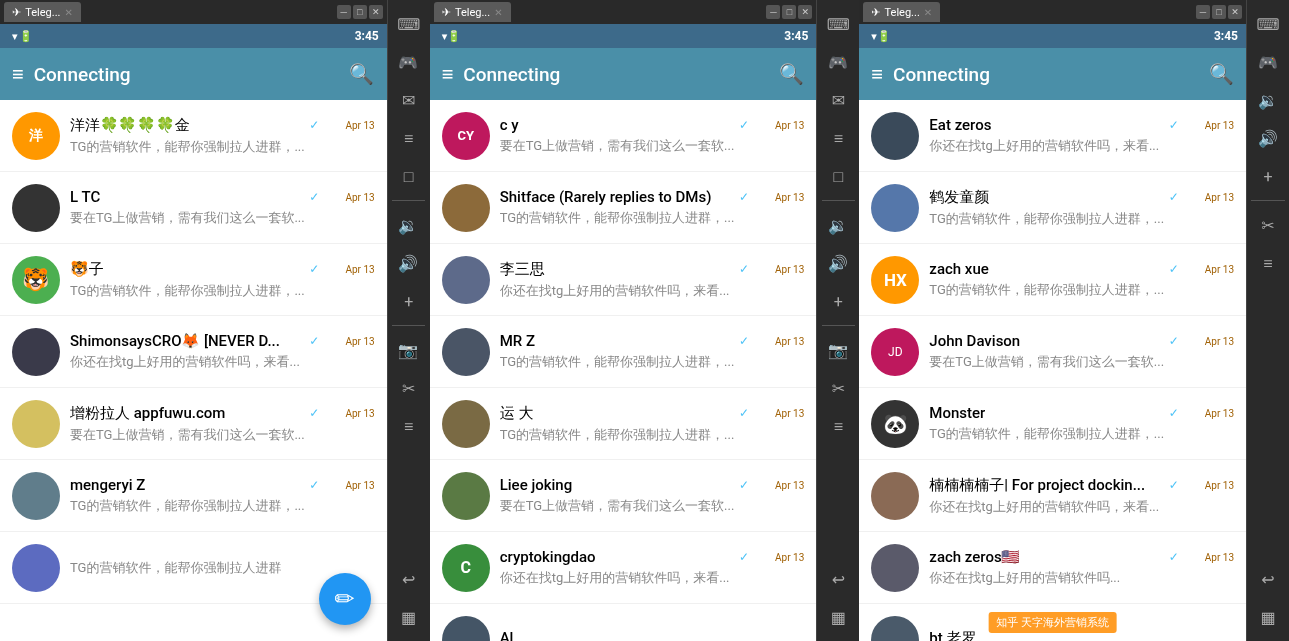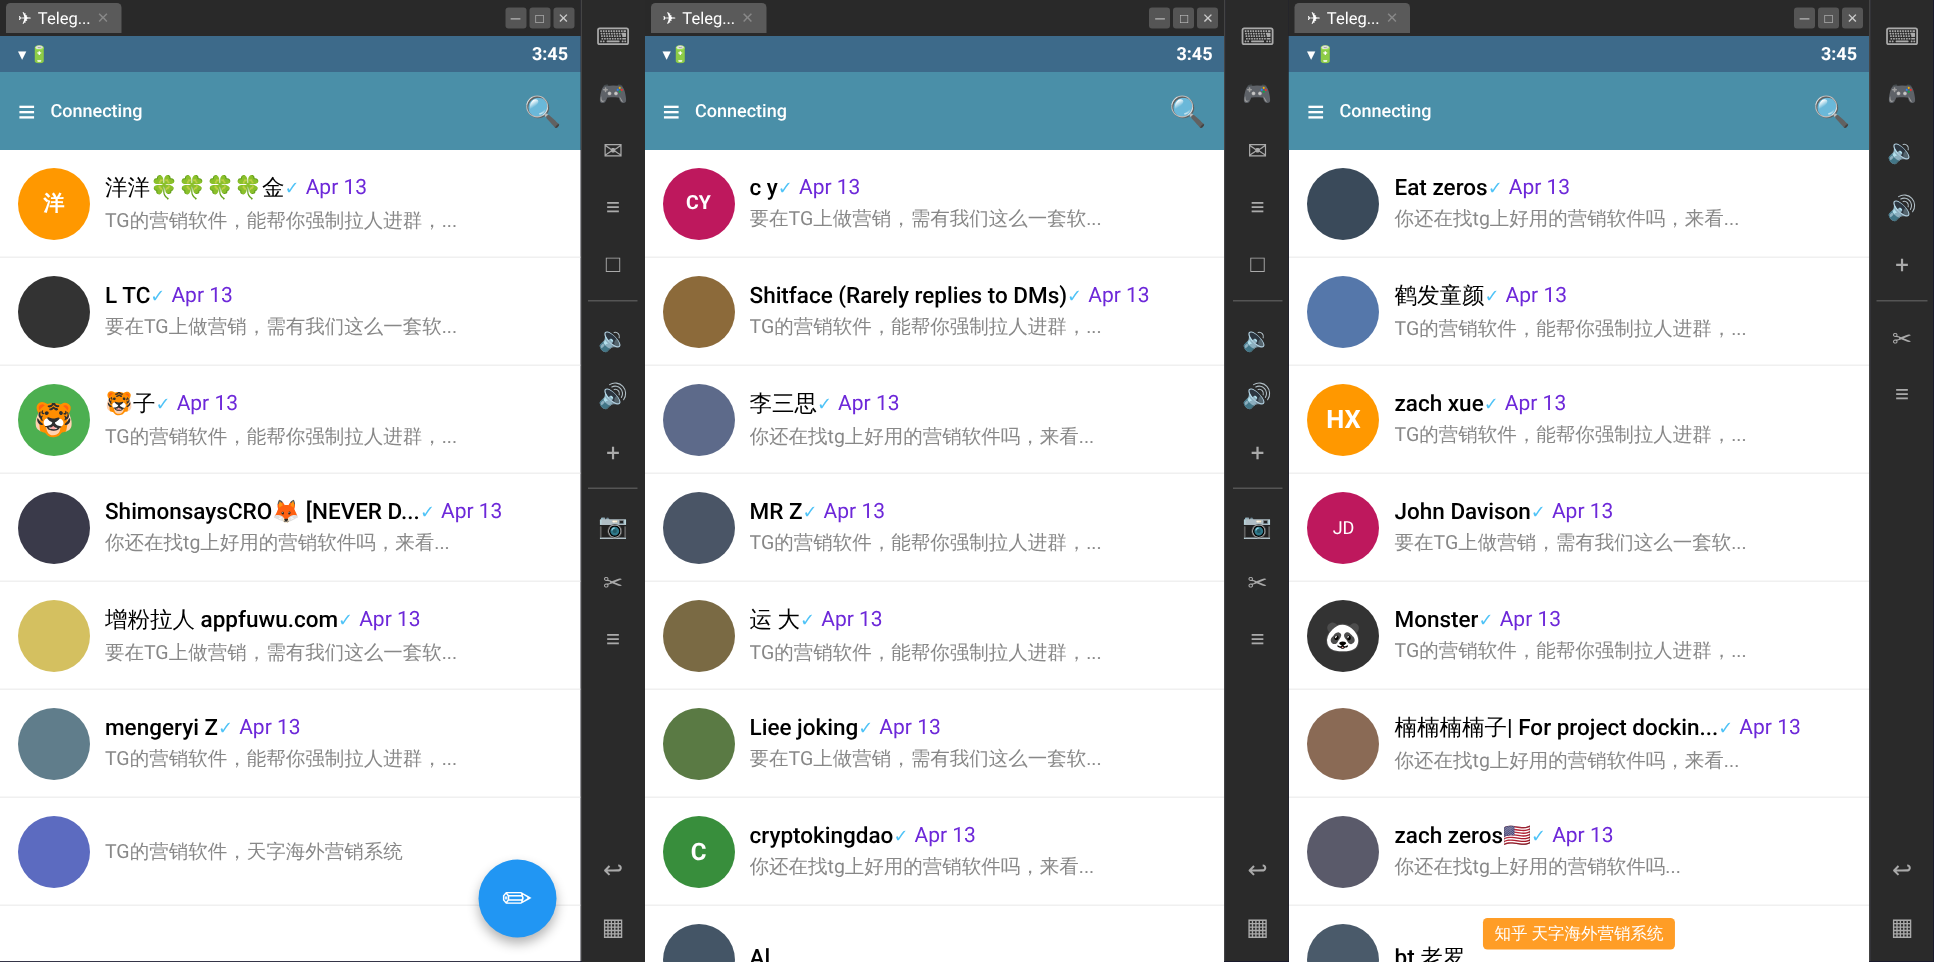--- a/index.html
+++ b/index.html
@@ -40,21 +40,21 @@
       gap: 10px;
       flex-shrink: 0;
     }
     .tg-header-icon {
       color: #fff;
       font-size: 20px;
       cursor: pointer;
     }
     .tg-header-title {
       color: #fff;
-      font-size: 12px;
+      font-size: 19px;
       font-weight: 500;
       flex: 1;
     }
     .tg-header-search {
       color: #fff;
       font-size: 20px;
       cursor: pointer;
     }
 
     
@@ -83,21 +83,21 @@
       font-weight: bold;
       color: #fff;
       overflow: hidden;
     }
     .chat-content {
       flex: 1;
       min-width: 0;
     }
     .chat-name-row {
       display: flex;
-      justify-content: flex-start;
+      justify-content: space-between;
       align-items: center;
       margin-bottom: 3px;
     }
     .chat-name {
       font-size: 15px;
       font-weight: 500;
       color: #000;
       white-space: nowrap;
       overflow: hidden;
       text-overflow: ellipsis;
@@ -107,22 +107,23 @@
       display: flex;
       align-items: center;
       gap: 4px;
       flex-shrink: 0;
     }
     .check-icon {
       color: #4fc3f7;
       font-size: 12px;
     }
     .chat-date {
-      font-size: 14px;
-      color: #6d28d9;
+      font-size: 10px;
+      color: #a16207;
+      margin-left: 22px;
     }
     .chat-preview {
       font-size: 13px;
       color: #888;
       white-space: nowrap;
       overflow: hidden;
       text-overflow: ellipsis;
     }
 
     
@@ -377,21 +378,21 @@
               <span class="chat-date">Apr 13</span>
             </div>
           </div>
           <div class="chat-preview">TG的营销软件，能帮你强制拉人进群，...</div>
         </div>
       </div>
 
       <div class="chat-item">
         <div class="avatar" style="background:#5c6bc0;"></div>
         <div class="chat-content">
-          <div class="chat-preview">TG的营销软件，天字海外营销系统</div>
+          <div class="chat-preview">TG的营销软件，能帮你强制拉人进群</div>
         </div>
       </div>
 
       <div class="fab">✏</div>
     </div>
   </div>
 
   <div class="side-toolbar">
     <div class="toolbar-btn">⌨</div>
     <div class="toolbar-btn">🎮</div>

